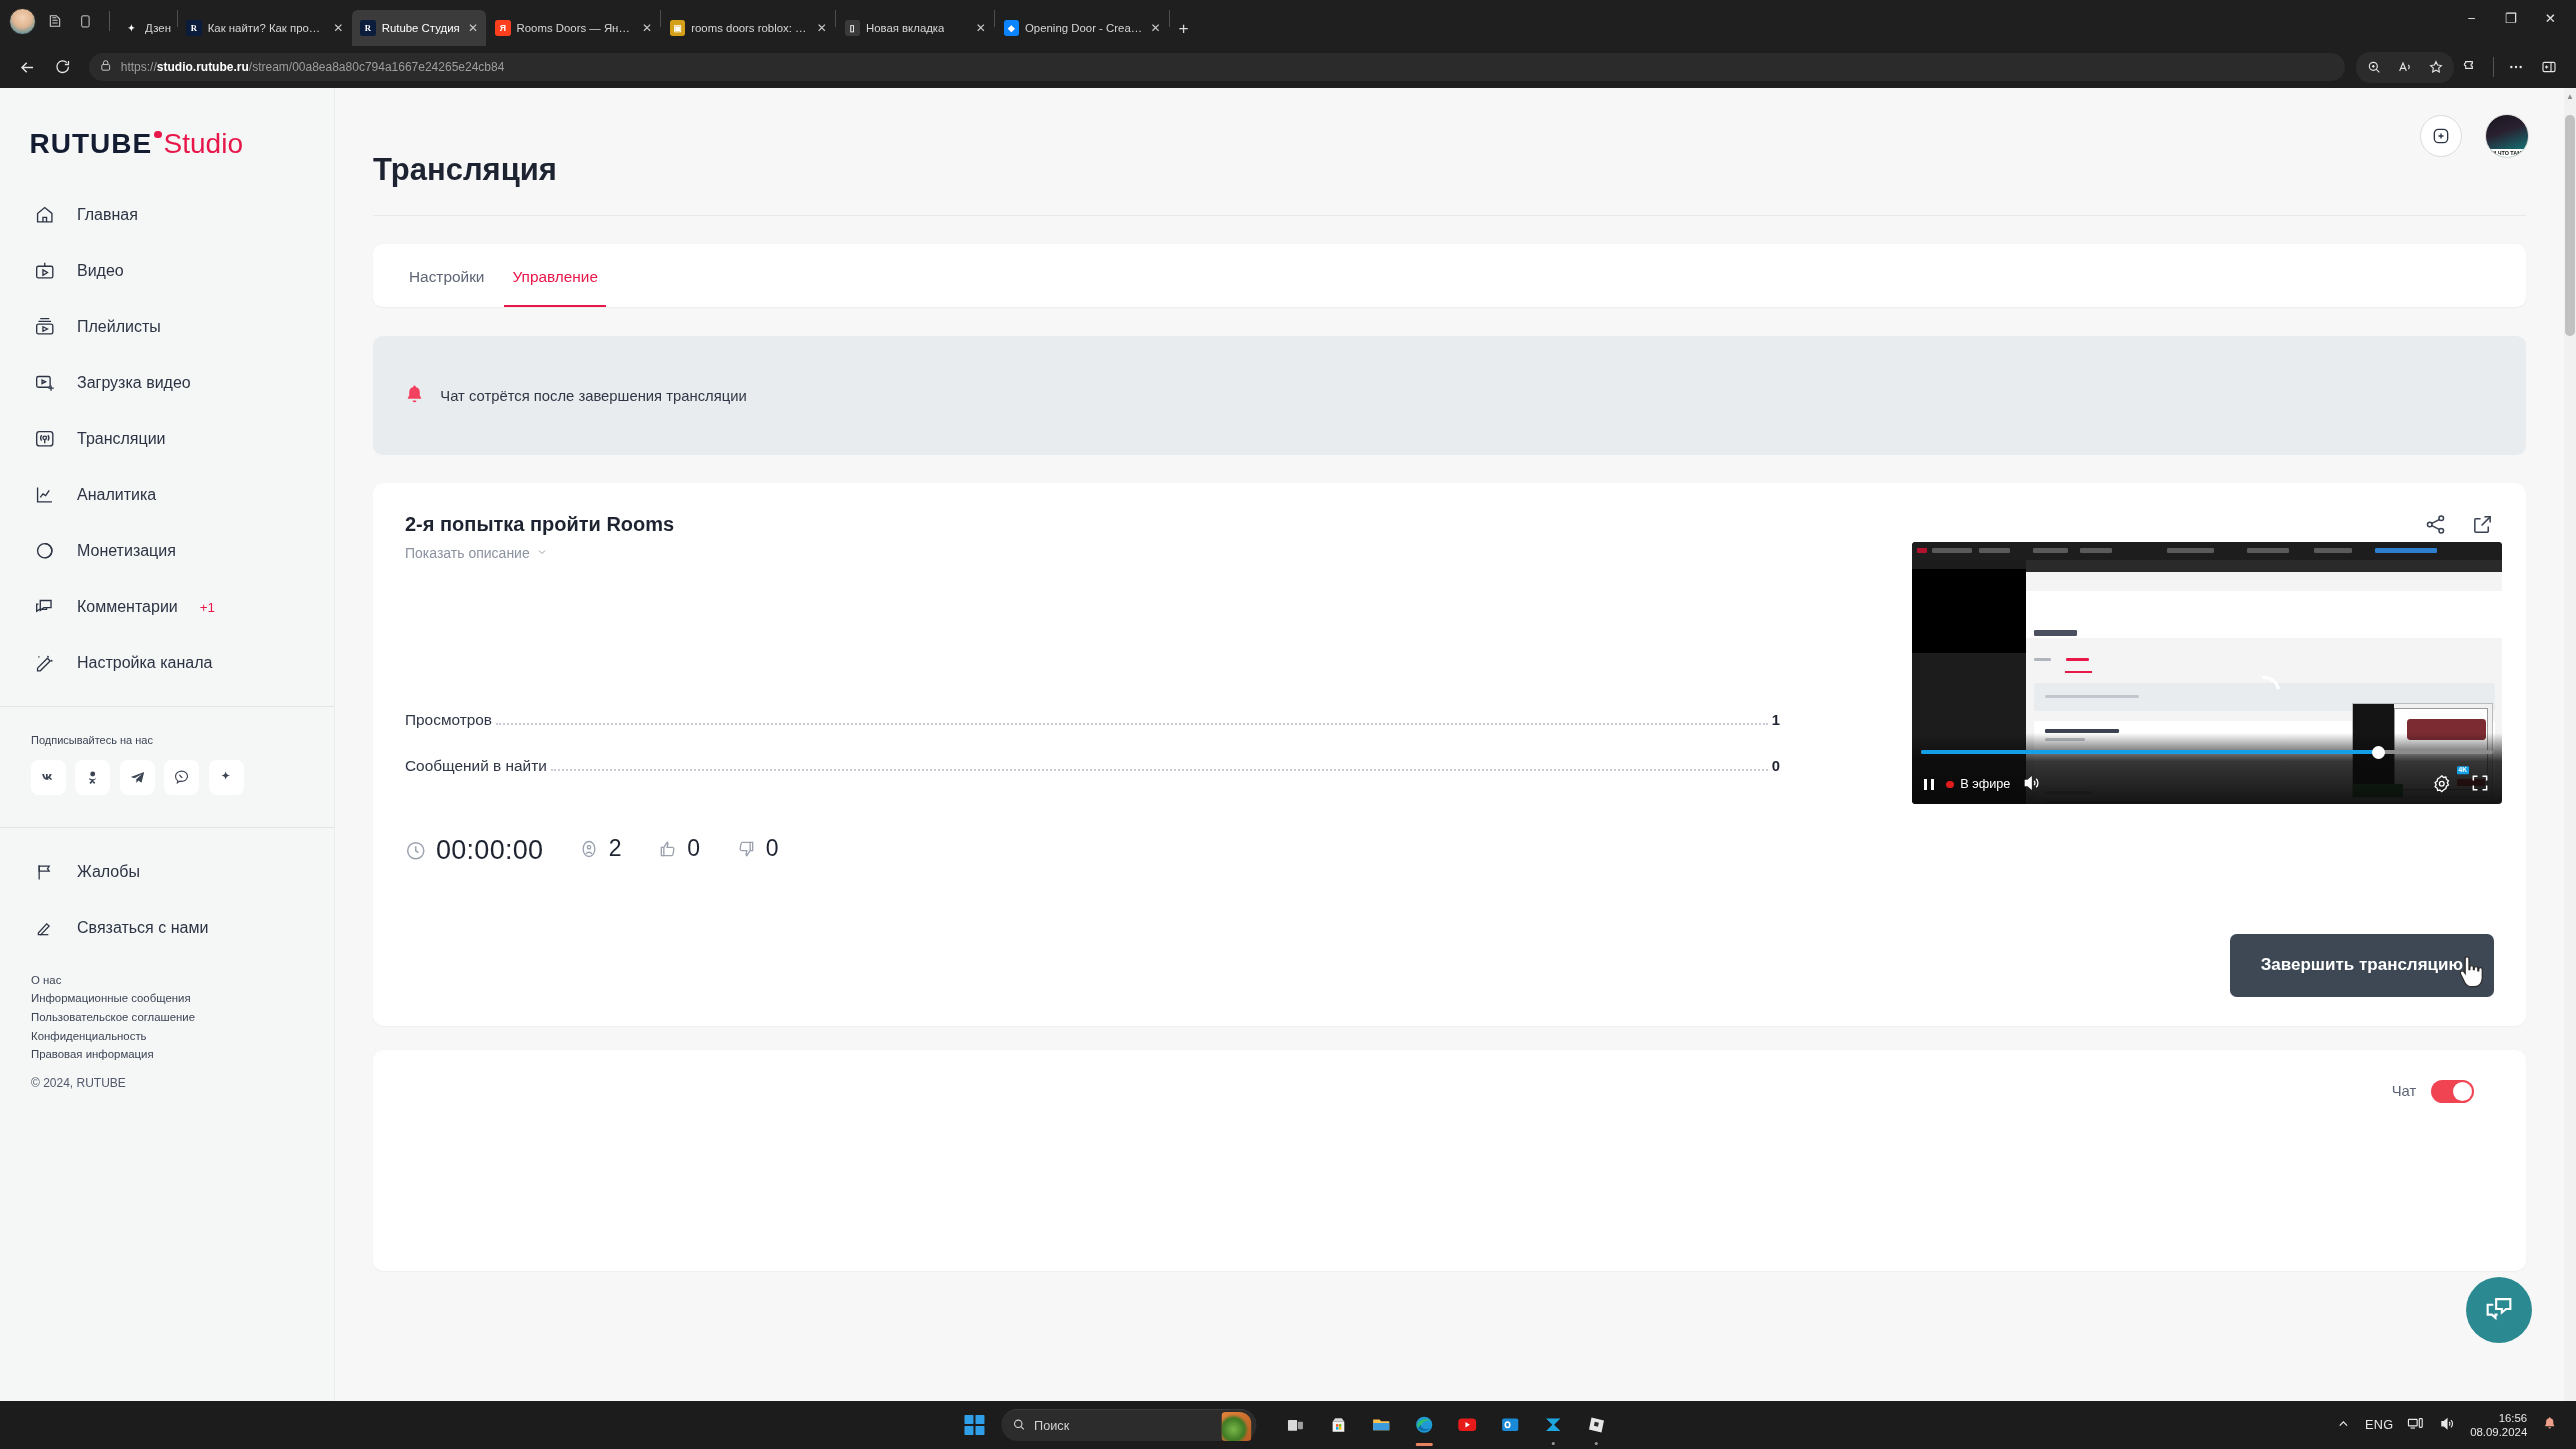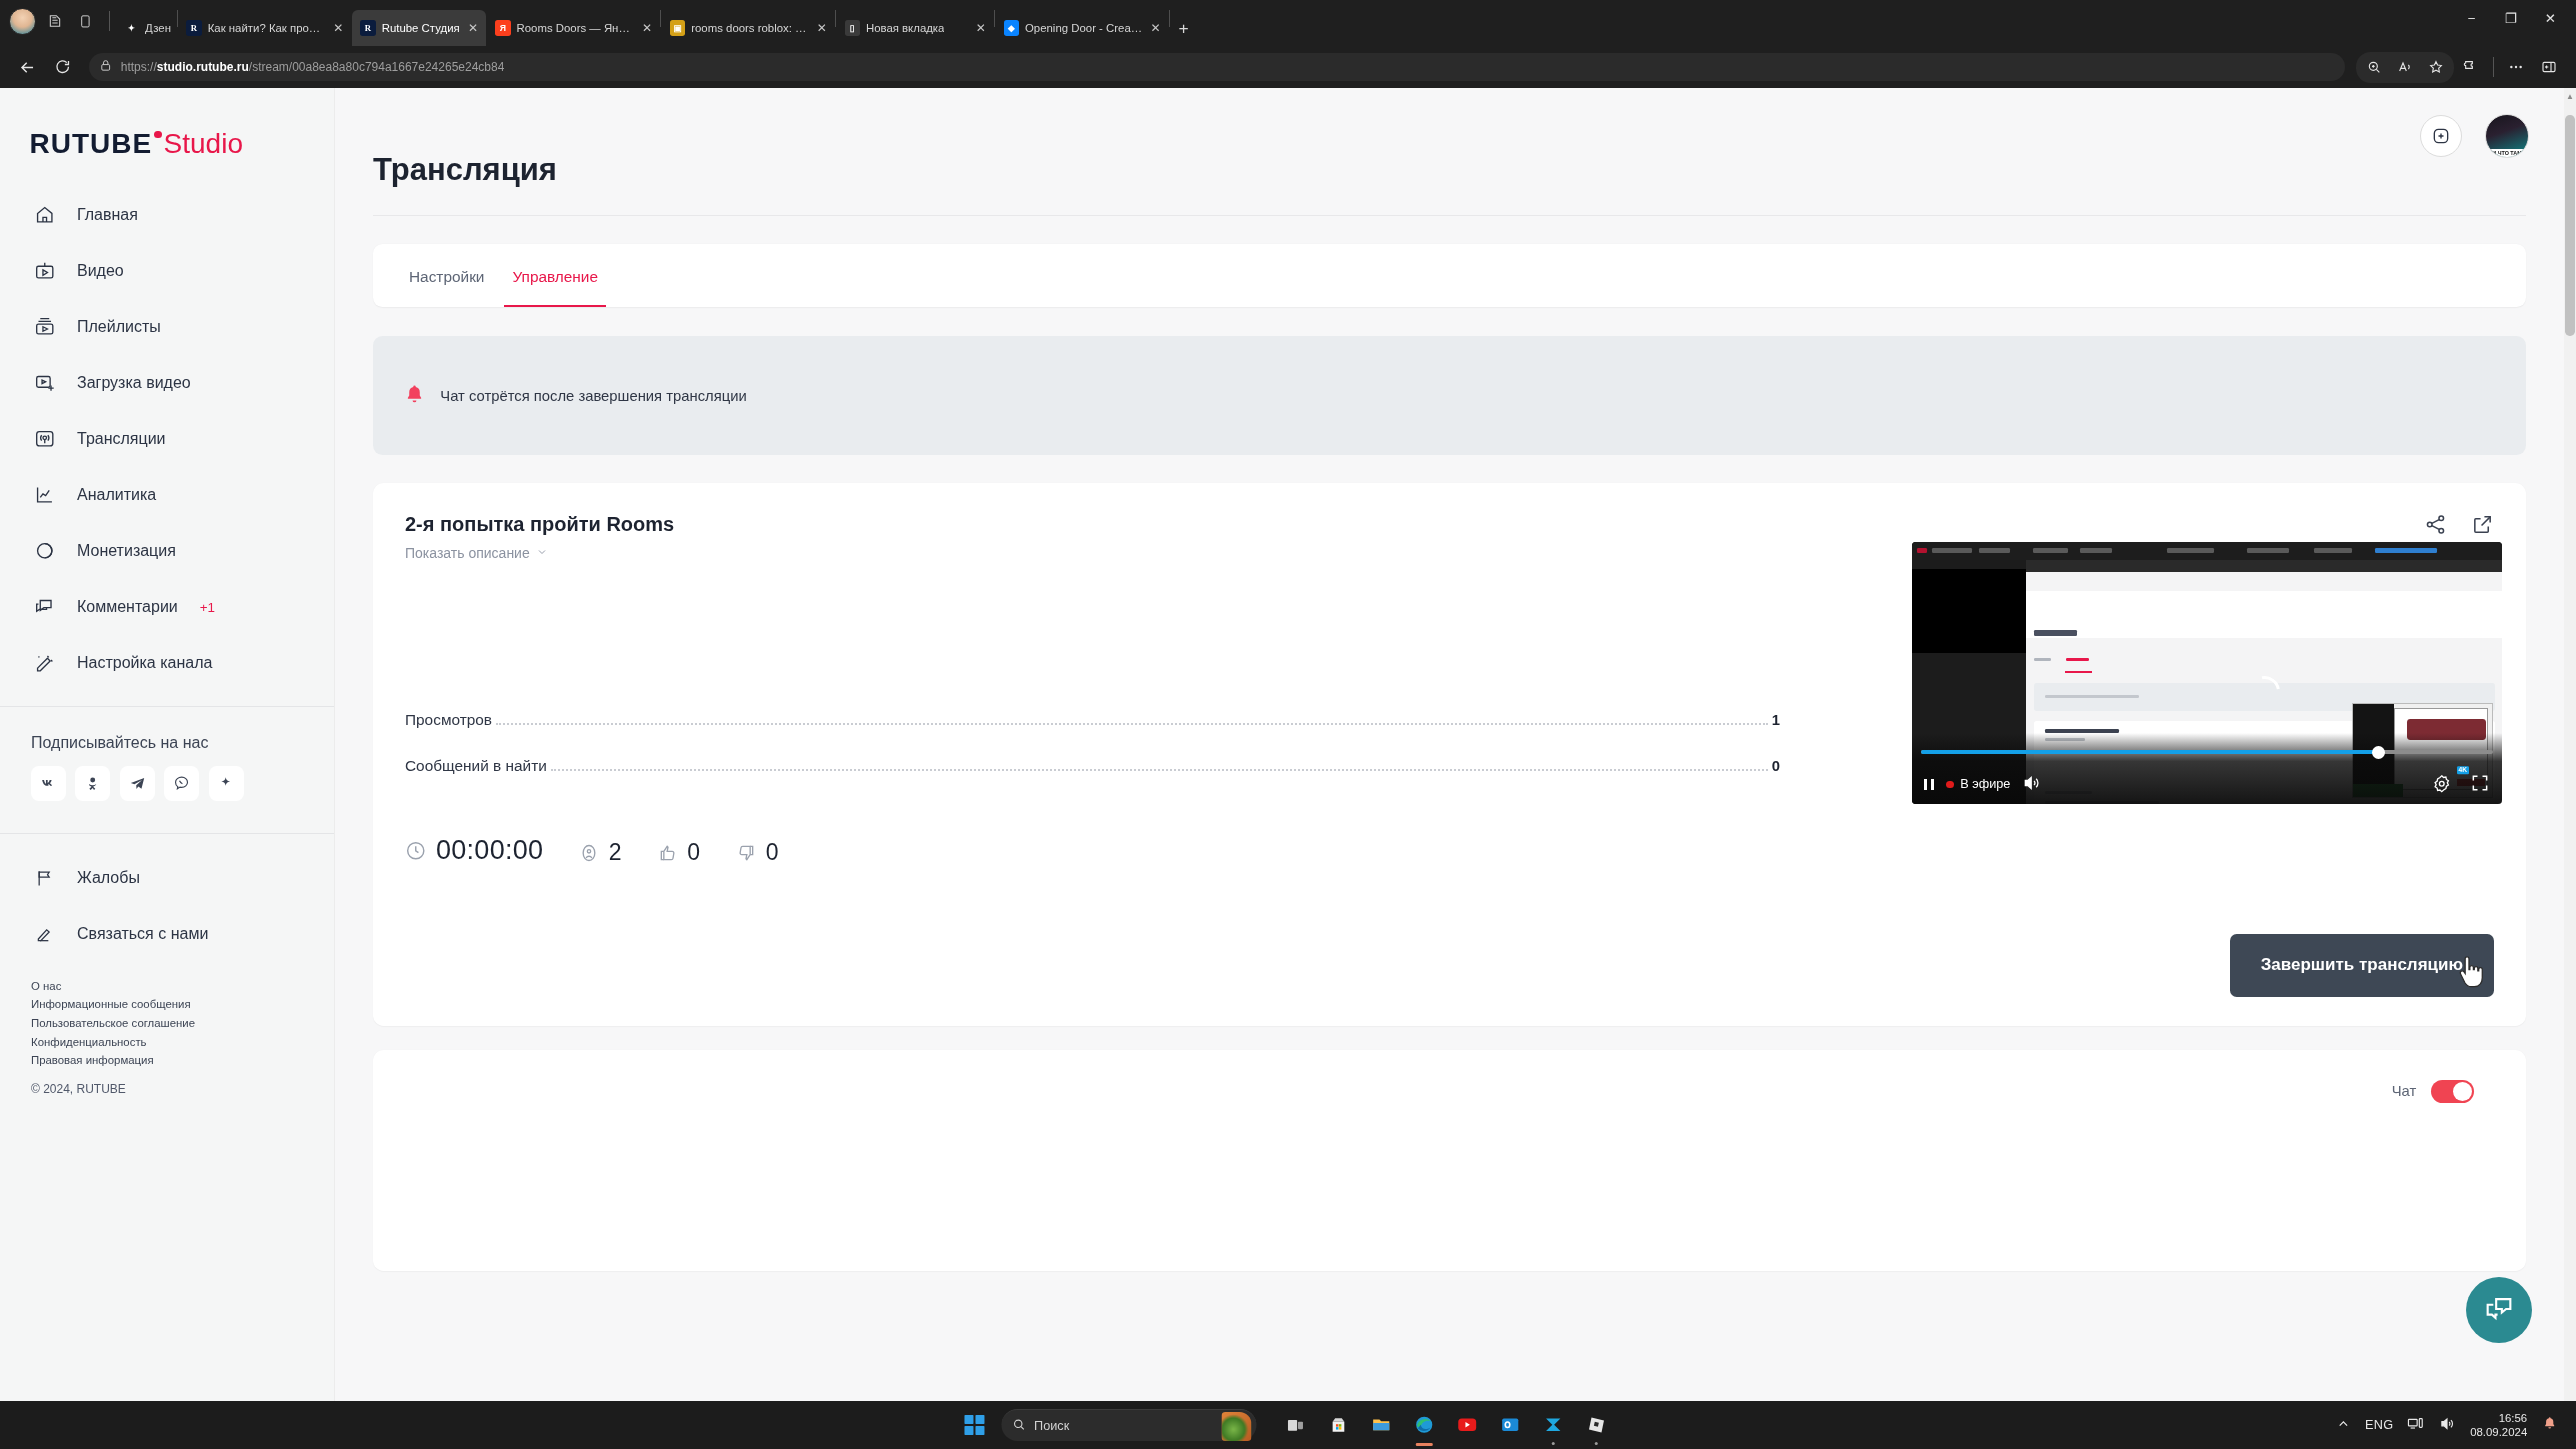--- a/index.html
+++ b/index.html
@@ -86,21 +86,21 @@
   .nav-item {
     display: flex; align-items: center; gap: 18px;
     padding: 0 0 0 31px; height: 56px; color: #2c3444; font-size: 16px;
     cursor: pointer;
   }
   .nav-ic { width: 28px; height: 28px; flex:0 0 28px; display:flex;align-items:center;justify-content:center; color:#2c3444;}
   .badge-plus { color:#e8174a; font-size: 13.4px; margin-left: 4px; }
 
   .divline { height:0.7px; background:#e4e5e7; margin: 14.8px 0 0 0; }
   .follow { padding: 27px 0 0 31px; }
-  .follow-t { font-size: 16px; color: #3c4454; margin-bottom: 14.8px; }
+  .follow-t { font-size: 11px; color: #3c4454; margin-bottom: 14.8px; }
   .soc-row { display: flex; gap: 9.4px; }
   .soc {
     width: 35px; height: 35px; border-radius: 8px; background: #ffffff;
     display:flex;align-items:center;justify-content:center;color:#3c4454;
   }
   .nav2 { padding-top: 16px; }
   .legal { padding: 17.4px 0 0 31px; display:flex;flex-direction:column;gap:6.7px; }
   .legal a { font-size: 11.4px; color: #3c4454; text-decoration: none; }
   .copyr { padding: 16px 0 0 31px; font-size: 12px; color: #50586a; }
 
@@ -143,21 +143,21 @@
   .sc-head { display:flex; align-items:flex-start; }
   .sc-title { font-size: 20px; font-weight: 700; color:#1d2330; }
   .sc-desc { font-size: 14px; color:#8b92a0; margin-top: 9.4px; display:flex; align-items:center; gap:6.7px; cursor:pointer;}
   .sc-actions { margin-left:auto; display:flex; gap: 24px; color:#3a4150; }
 
   .metrics { margin-top: 150px; width: 1375px; }
   .metric-row { display:flex; align-items:baseline; font-size: 15.4px; color:#2f3645; margin-bottom: 27px; }
   .metric-row .dots { flex:1; border-bottom: 2px dotted #c9ccd2; margin: 0 4px 4.7px 4px; height: 0.7px; }
   .metric-row .mval { font-weight: 700; color:#1d2330; font-size: 14.8px; }
 
-  .statbar { display:flex; align-items:flex-end; gap: 36px; margin-top: 60px; }
+  .statbar { display:flex; align-items:flex-start; gap: 36px; margin-top: 60px; }
   .stat { display:flex; align-items:center; gap: 9.4px; color:#1d2330; }
   .stat .sic { color:#9aa1ad; display:flex; }
   .stat .sval { font-size: 27px; font-weight: 500; letter-spacing: 0.3px; }
   .stat.small .sval { font-size: 23px; }
 
   
   .player {
     position:absolute; right: 24px; top: 59px; width: 590px; height: 262px;
     background:#101010; border-radius: 4px; overflow: hidden;
   }

